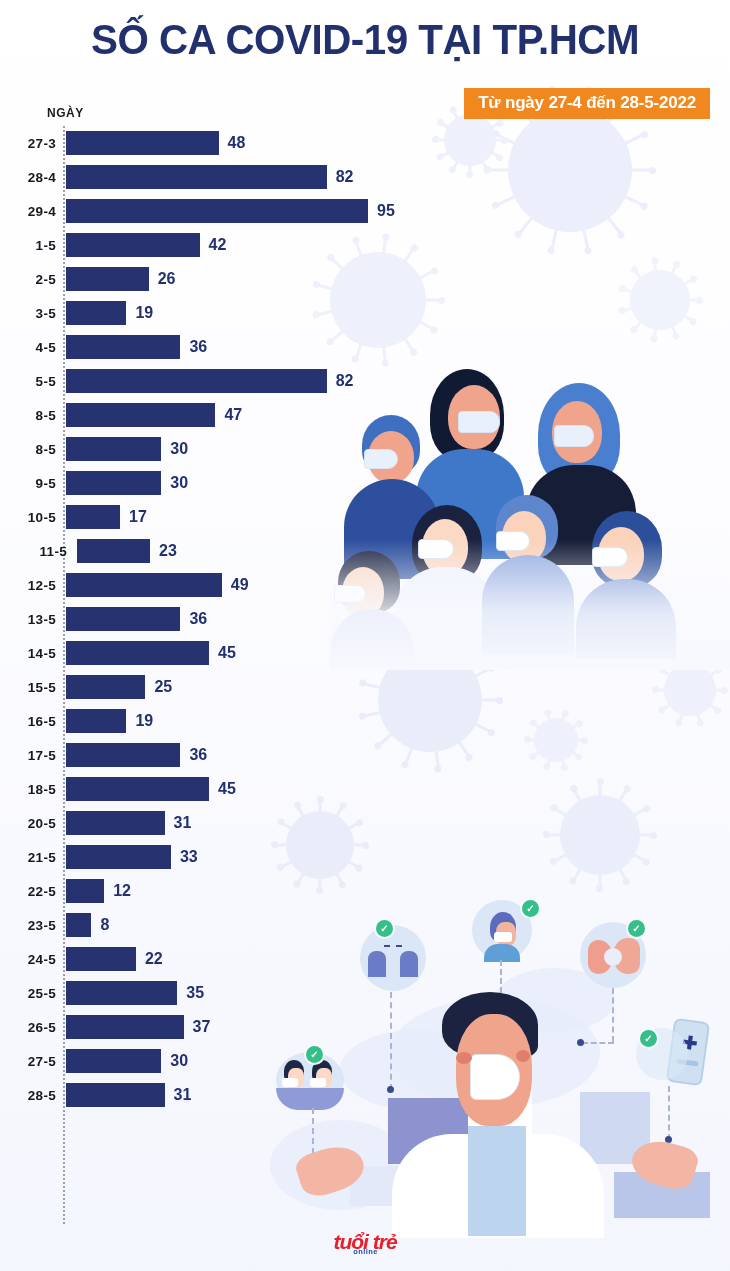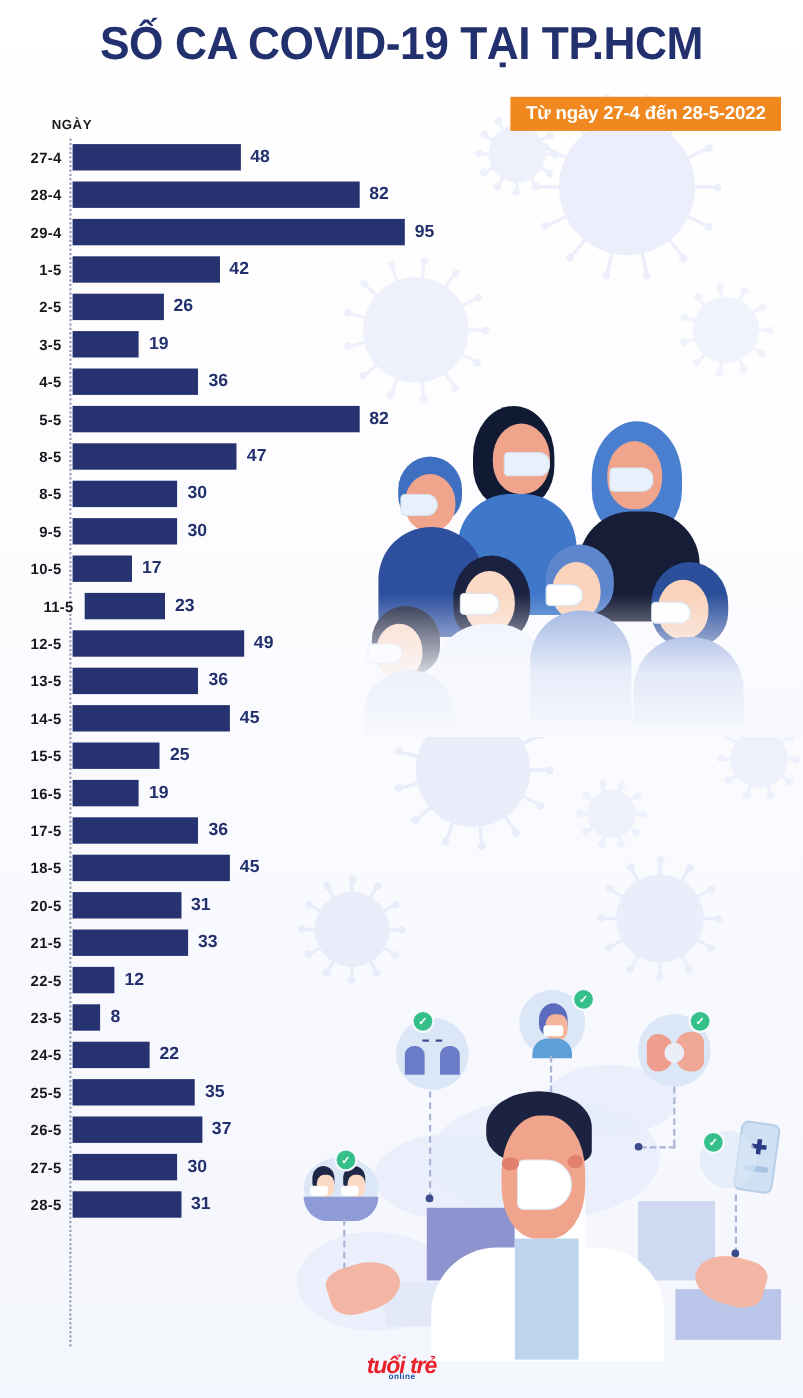--- a/index.html
+++ b/index.html
@@ -669,21 +669,21 @@
     <div class="doc-hair" style="left:162px;top:112px;width:96px;height:66px;"></div>
     <div class="doc-face" style="left:176px;top:134px;width:76px;height:112px;"></div>
     <div class="doc-mask" style="left:190px;top:174px;width:50px;height:46px;"></div>
     <div style="position:absolute;left:176px;top:172px;width:16px;height:12px;background:#e0806c;border-radius:50%;"></div>
     <div style="position:absolute;left:236px;top:170px;width:14px;height:12px;background:#e0806c;border-radius:50%;"></div>
   </div>
 
   <div class="axis-line"></div>
   <div id="chart">
       <div class="row">
-        <div class="row-label" style="color: rgb(23, 24, 28);">27-4</div>
+        <div class="row-label" style="color: rgb(23, 24, 28);">27-3</div>
         <div class="bar-wrap">
           <div class="bar" style="width: 152.589px; background: rgb(39, 50, 112);"></div>
           <div class="bar-value" style="color: rgb(35, 48, 110);">48</div>
         </div>
       </div>
       <div class="row">
         <div class="row-label" style="color: rgb(23, 24, 28);">28-4</div>
         <div class="bar-wrap">
           <div class="bar" style="width: 260.674px; background: rgb(39, 50, 112);"></div>
           <div class="bar-value" style="color: rgb(35, 48, 110);">82</div>

